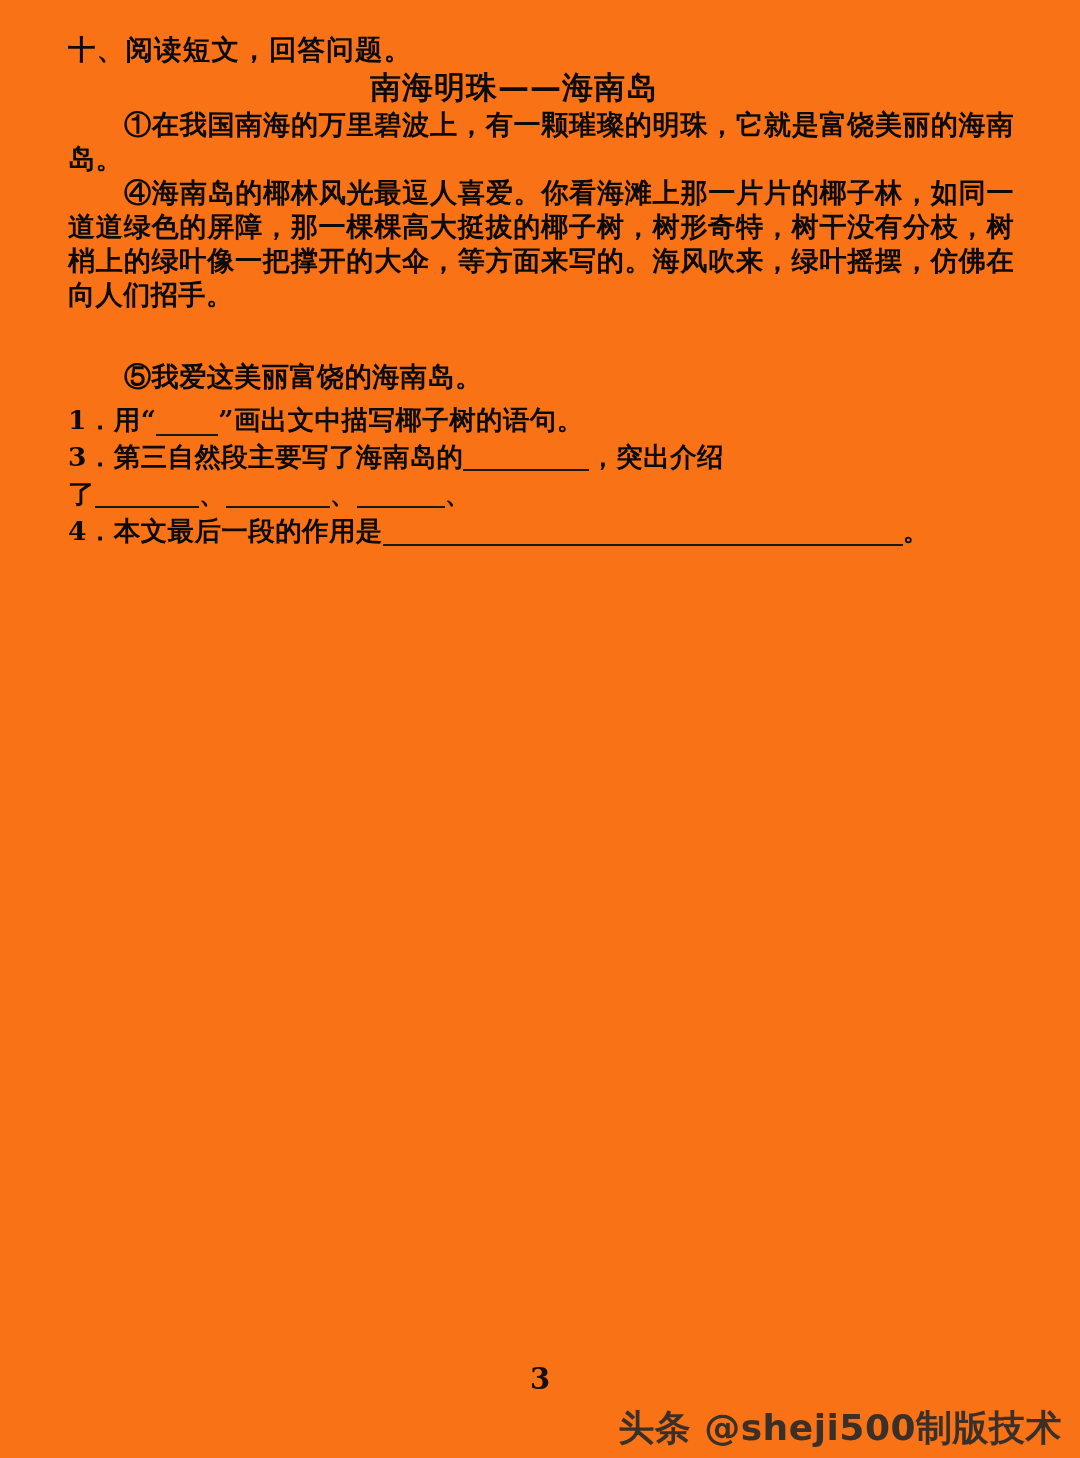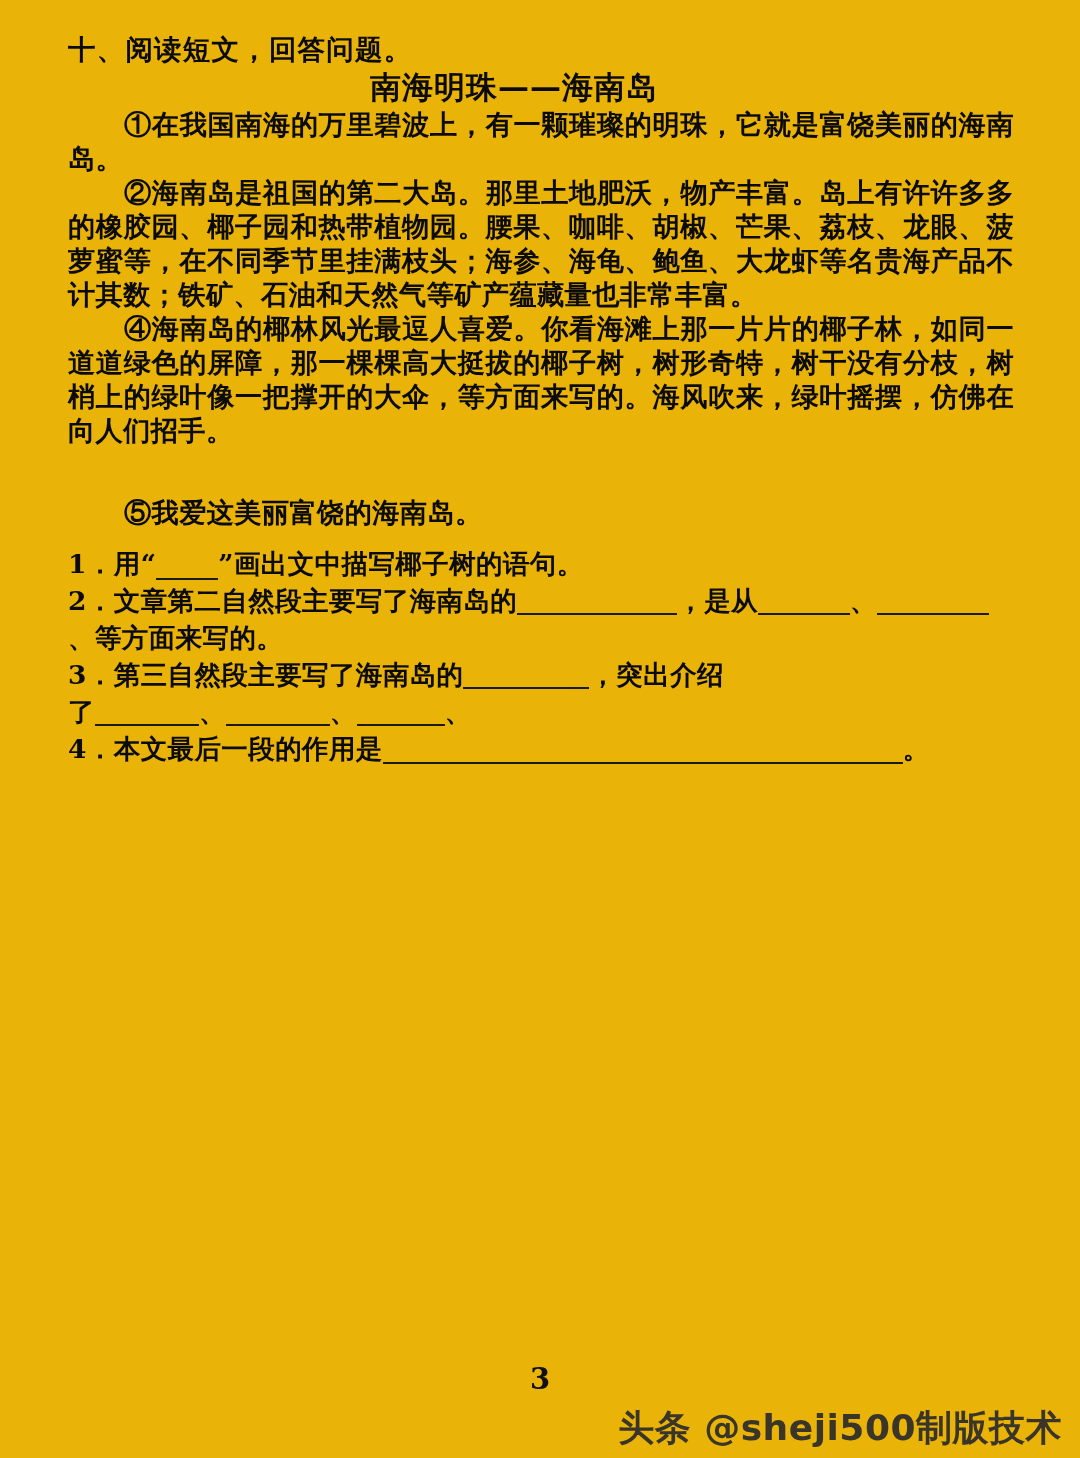--- a/index.html
+++ b/index.html
@@ -11,21 +11,21 @@
     width: 1080px;
     height: 1458px;
     position: relative;
     font-family: "Liberation Serif", "DejaVu Serif", serif;
     color: #0b0b0b;
     overflow: hidden;
   }
   .page {
     position: absolute;
     inset: 0;
-    background: #eab308;
+    background: #f97316;
   }
   .content {
     position: absolute;
     left: 68px;
     top: 30px;
     width: 946px;
   }
   .heading {
     font-size: 27.5px;
     line-height: 38px;
@@ -51,21 +51,21 @@
     text-align: justify;
     text-justify: inter-character;
     text-indent: 56px;
     font-family: "DejaVu Serif", "Liberation Serif", serif;
   }
   .para.last-loose {
     text-align: left;
     margin-top: 48px;
   }
   .q-block {
-    margin-top: 16px;
+    margin-top: 8px;
   }
   .qline {
     font-size: 26.5px;
     line-height: 37px;
     font-weight: 600;
     letter-spacing: 0.4px;
     font-family: "DejaVu Serif", "Liberation Serif", serif;
     white-space: pre-wrap;
   }
   .blank {
@@ -111,29 +111,27 @@
 
 <div class="page">
 
   <div class="content">
 
     <div class="heading">十、阅读短文，回答问题。</div>
 
     <div class="title-line">南海明珠——海南岛</div>
 
     <div class="para">①在我国南海的万里碧波上，有一颗璀璨的明珠，它就是富饶美丽的海南岛。</div>
-    <div class="para">②海南岛是祖国的第二大岛。那里土地肥沃，物产丰富。岛上有许许多多的橡胶园、椰子园和热带植物园。腰果、咖啡、胡椒、芒果、荔枝、龙眼、菠萝蜜等，在不同季节里挂满枝头；海参、海龟、鲍鱼、大龙虾等名贵海产品不计其数；铁矿、石油和天然气等矿产蕴藏量也非常丰富。</div>
     <div class="para">④海南岛的椰林风光最逗人喜爱。你看海滩上那一片片的椰子林，如同一道道绿色的屏障，那一棵棵高大挺拔的椰子树，树形奇特，树干没有分枝，树梢上的绿叶像一把撑开的大伞，等方面来写的。海风吹来，绿叶摇摆，仿佛在向人们招手。</div>
     <div class="para last-loose">⑤我爱这美丽富饶的海南岛。</div>
 
     <div class="q-block">
 
       <div class="qline"><span>1．</span><span>用“</span><span class="blank blank-q1"></span><span>”画出文中描写椰子树的语句。</span></div>
 
-      <div class="qline"><span>2．</span><span>文章第二自然段主要写了海南岛的</span><span class="blank b160"></span><span>，是从</span><span class="blank b92"></span><span>、</span><span class="blank b112"></span><span>、</span><span>等方面来写的。</span></div>
 
       <div class="qline"><span>3．</span><span>第三自然段主要写了海南岛的</span><span class="blank b126"></span><span>，突出介绍</span></div>
 
       <div class="qline"><span>了</span><span class="blank b104"></span><span>、</span><span class="blank b104"></span><span>、</span><span class="blank b88"></span><span>、</span></div>
 
 
       <div class="qline"><span>4．</span><span>本文最后一段的作用是</span><span class="blank b520"></span><span>。</span></div>
 
     </div>
   </div>

